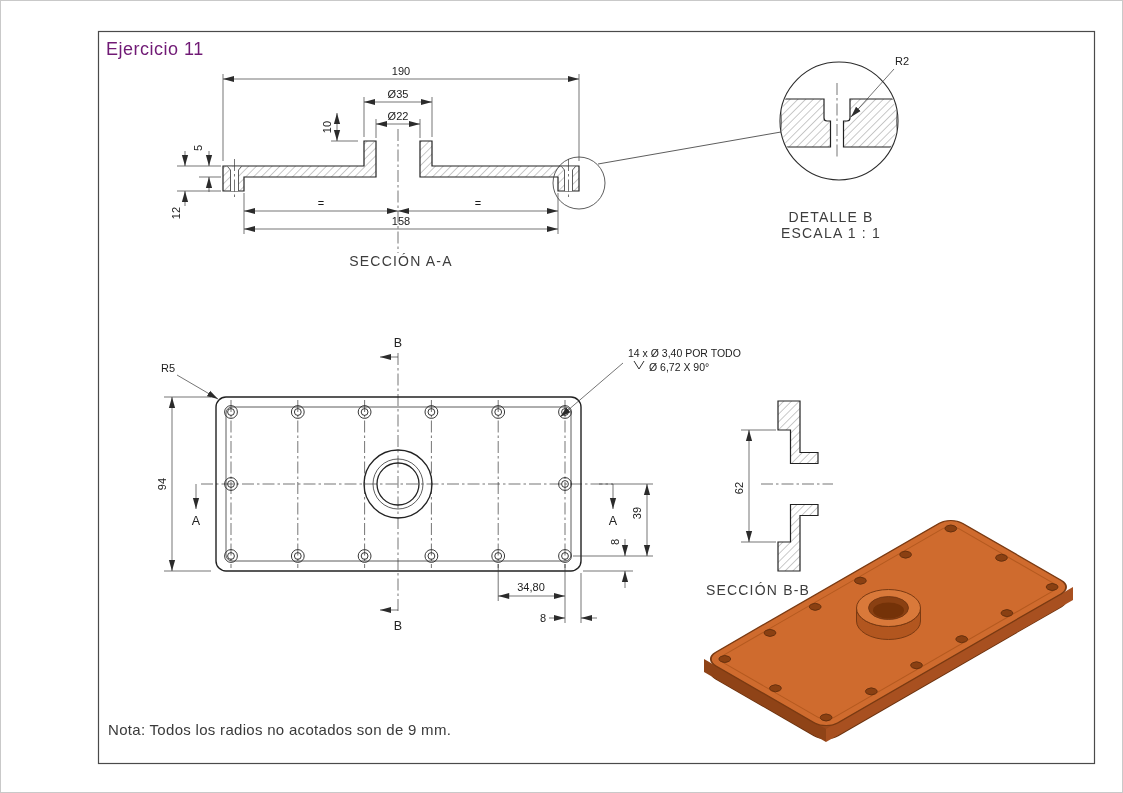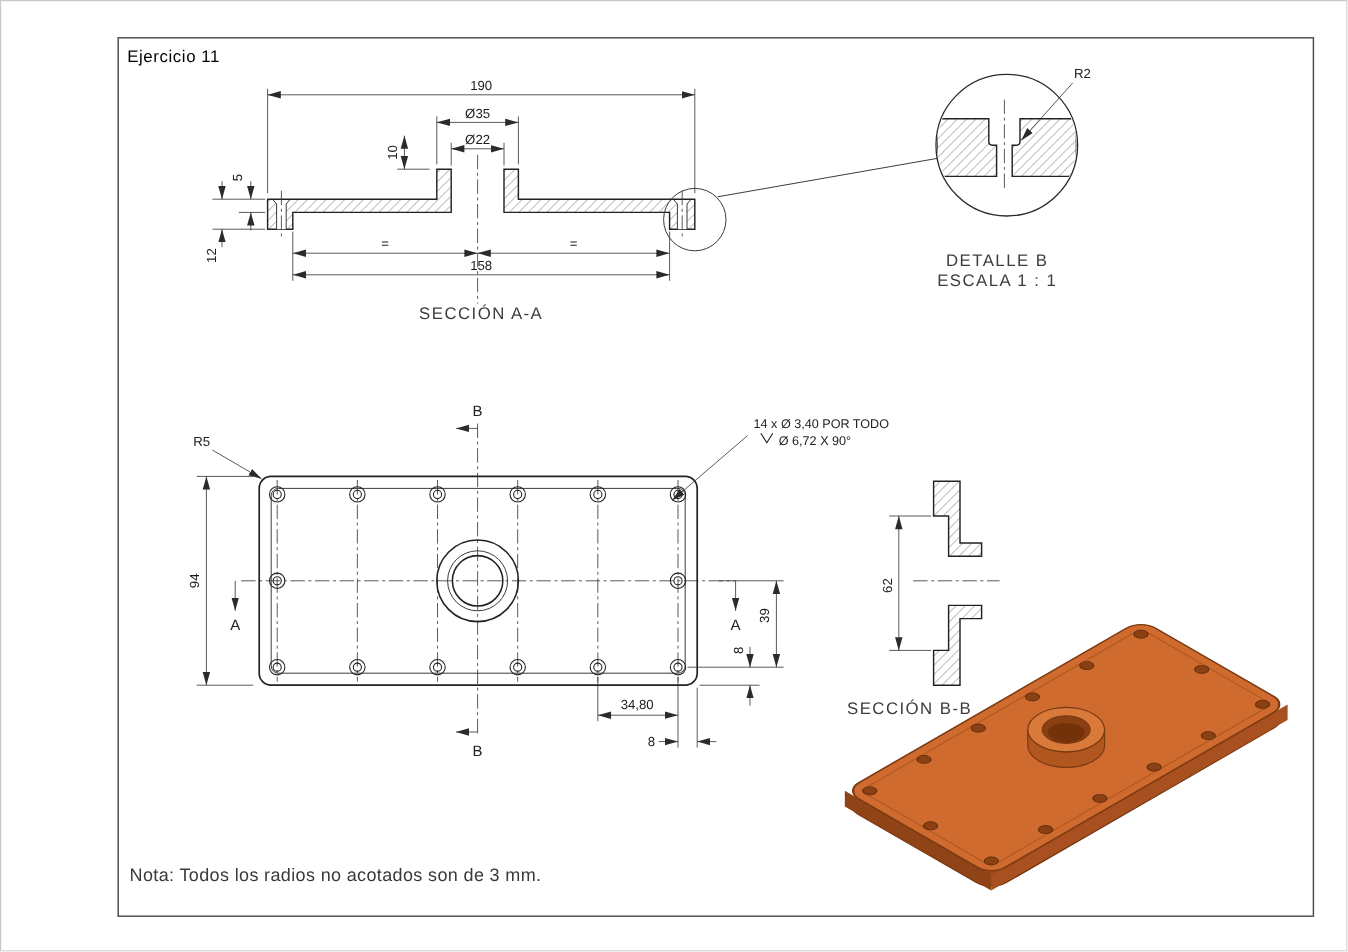--- a/index.html
+++ b/index.html
@@ -3,21 +3,21 @@
 <meta charset="utf-8">
 <style>
   html,body{margin:0;padding:0;background:#ffffff;}
   .page{
     position:relative;width:1123px;height:793px;box-sizing:border-box;
     background:#ffffff;border:1px solid #c9c9c9;overflow:hidden;
     font-family:"Liberation Sans", sans-serif;
   }
   .drawing{position:absolute;left:0;top:0;}
   .title{
-    position:absolute;left:105px;top:38px;font-size:14px;color:#000000;
+    position:absolute;left:105px;top:38px;font-size:18px;color:#701a75;
     letter-spacing:0.5px;
   }
   .note{
     position:absolute;left:107px;top:720px;font-size:15px;color:#3a3a3a;
     letter-spacing:0.3px;
   }
   
   .ol{stroke:#222;stroke-width:1.4;fill:none;}
   .hatched{fill:url(#hatch);stroke:#222;stroke-width:1.2;}
   .tl{stroke:#333;stroke-width:0.8;fill:none;}
@@ -30,21 +30,21 @@
   .seclbl{font-family:"Liberation Sans",sans-serif;font-size:12.5px;fill:#222;}
   .mid{text-anchor:middle;}
   .end{text-anchor:end;}
 </style>
 </head>
 <body>
 
 <div class="page">
 
   <div class="title">Ejercicio 11</div>
-  <div class="note">Nota: Todos los radios no acotados son de 3 mm.</div>
+  <div class="note">Nota: Todos los radios no acotados son de 9 mm.</div>
 
   <svg class="drawing" width="1123" height="793" viewBox="0 0 1123 793">
     <defs>
       <pattern id="hatch" patternUnits="userSpaceOnUse" width="5.5" height="5.5" patternTransform="rotate(45)">
         <line x1="0" y1="0" x2="0" y2="5.5" stroke="#3a3a3a" stroke-width="0.55"></line>
       </pattern>
       <marker id="me" markerUnits="userSpaceOnUse" markerWidth="12" markerHeight="8" refX="11" refY="4" orient="auto">
         <path d="M0,0.9 L11,4 L0,7.1 Z" fill="#2b2b2b"></path>
       </marker>
       <marker id="ms" markerUnits="userSpaceOnUse" markerWidth="12" markerHeight="8" refX="0" refY="4" orient="auto">

